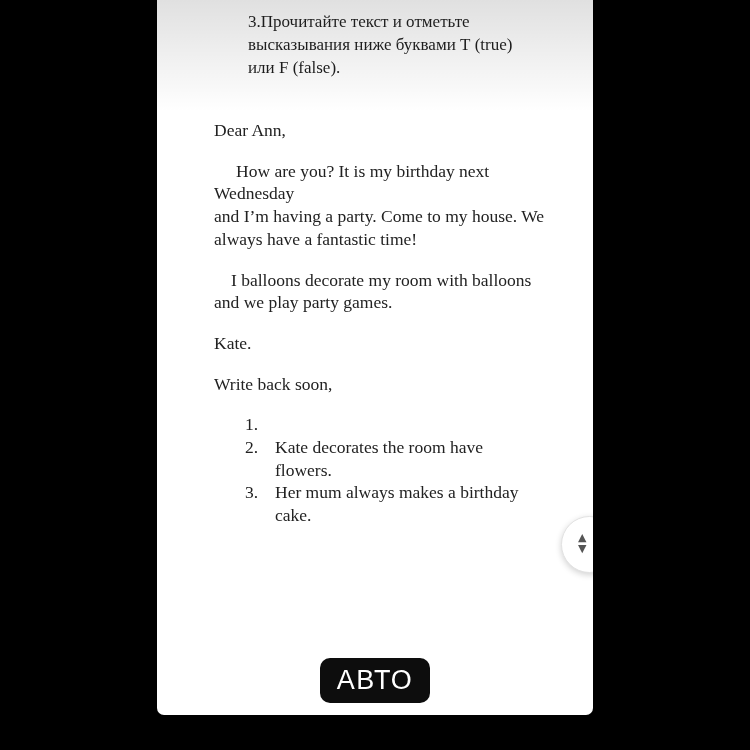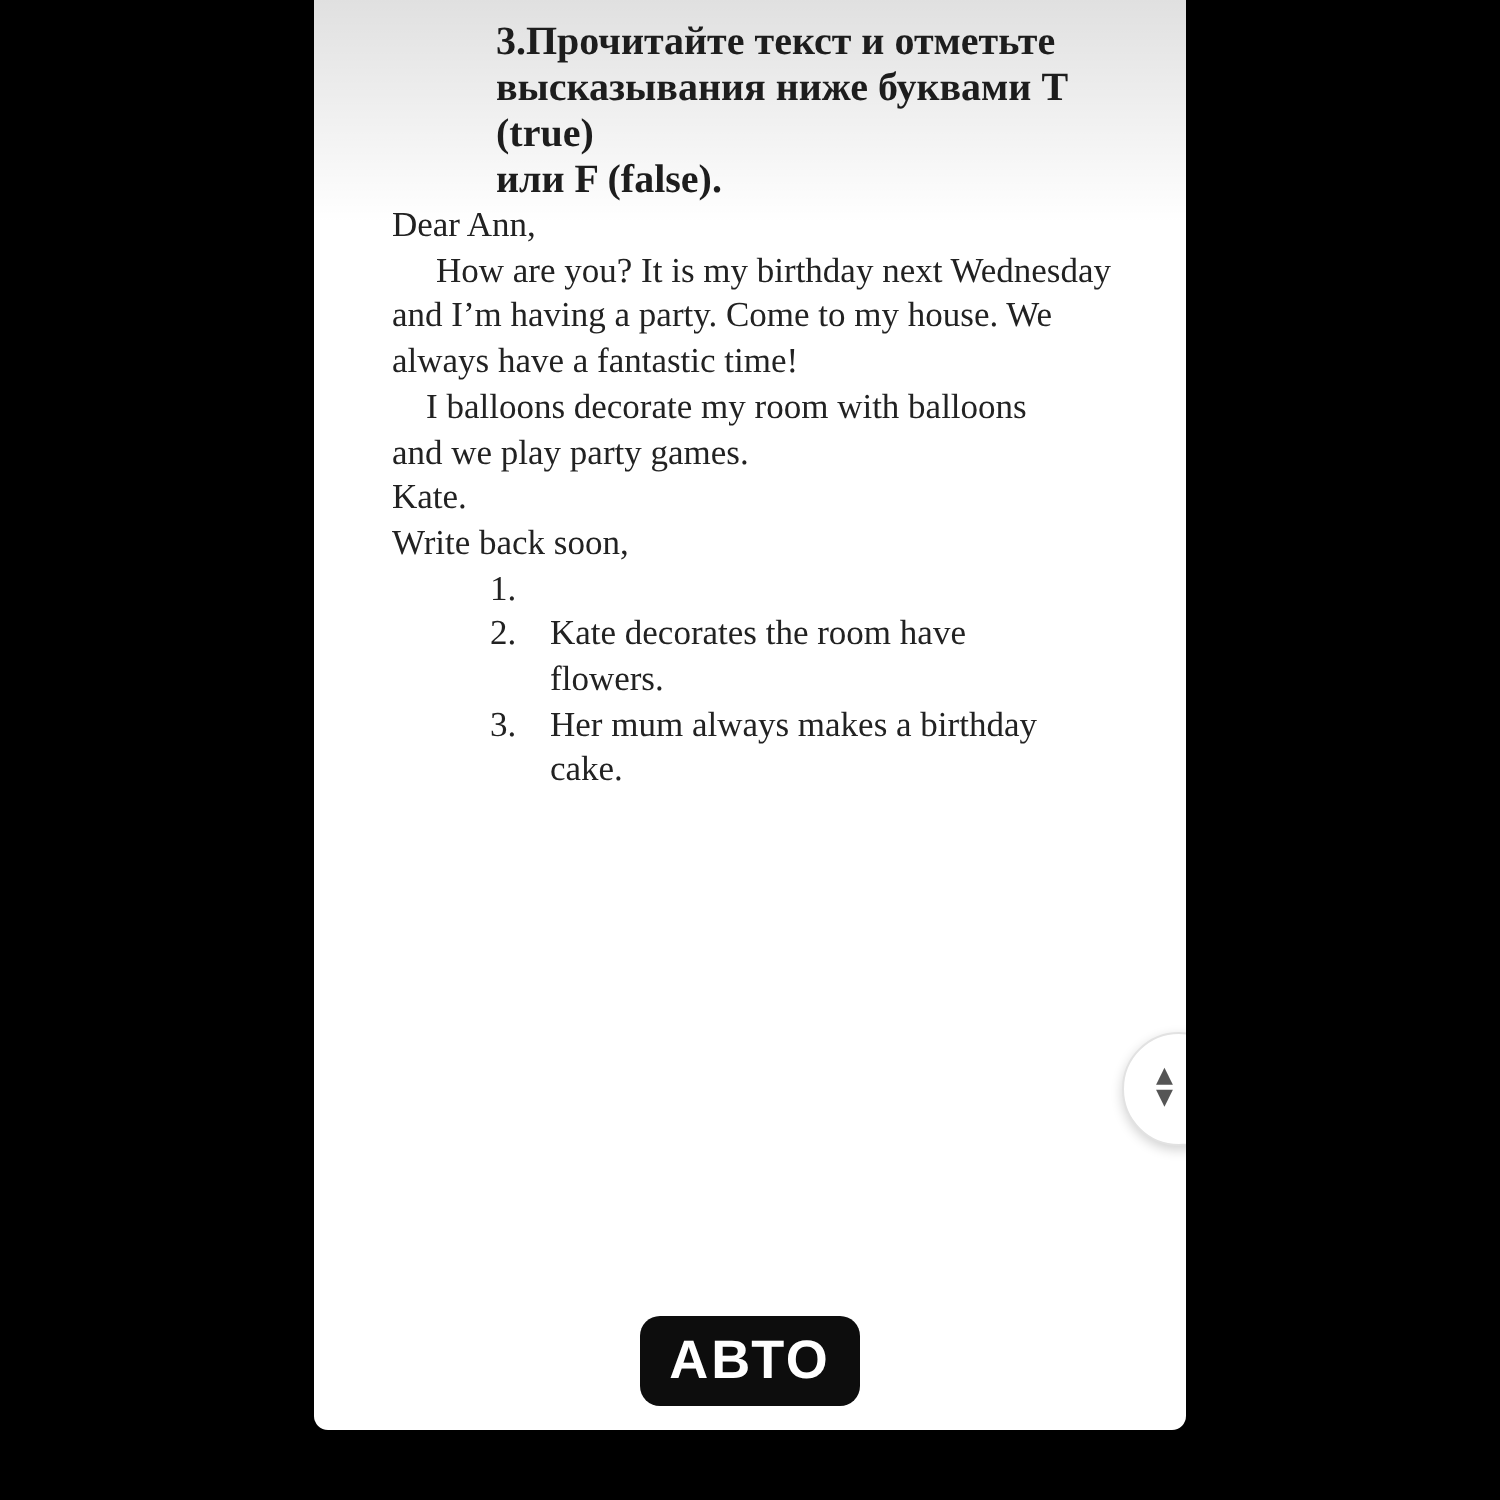--- a/index.html
+++ b/index.html
@@ -25,36 +25,36 @@
     left: 0; top: 0;
     width: 100%; height: 112px;
     background: linear-gradient(to bottom, rgba(0,0,0,0.12), rgba(0,0,0,0));
     pointer-events: none;
   }
 
   .heading {
     position: absolute;
     left: 91px; top: 10px;
     width: 330px;
-    font-weight: bold;
-    font-size: 20px;
+    font-weight: normal;
+    font-size: 17px;
     line-height: 23px;
     color: #1d1d1d;
     white-space: pre-line;
   }
 
   .letter {
     position: absolute;
     left: 39px; top: 101px;
     width: 385px;
     font-size: 17.5px;
     line-height: 22.7px;
     color: #222;
   }
-  .letter p { margin: 0; white-space: pre-line; }
+  .letter p { margin: 18px; white-space: pre-line; }
   .indent-lg { text-indent: 22px; }
   .indent-sm { text-indent: 17px; }
 
   .statements { margin: 0 0 0 49px; }
   .statement-row { display: flex; }
   .statement-num { width: 30px; flex: none; }
   .statement-text { white-space: pre-line; }
 
   .spinner {
     position: absolute;
@@ -92,21 +92,21 @@
     border: none;
     border-radius: 10px;
     display: flex;
     align-items: center;
     justify-content: center;
     cursor: pointer;
   }
   .auto-button span {
     color: #ffffff;
     font-family: "Liberation Sans", "DejaVu Sans", sans-serif;
-    font-weight: bold;
+    font-weight: normal;
     font-size: 27px;
     letter-spacing: 1.5px;
   }
 </style>
 </head>
 <body>
 
 <div class="page">
   <div class="top-shadow"></div>
 

